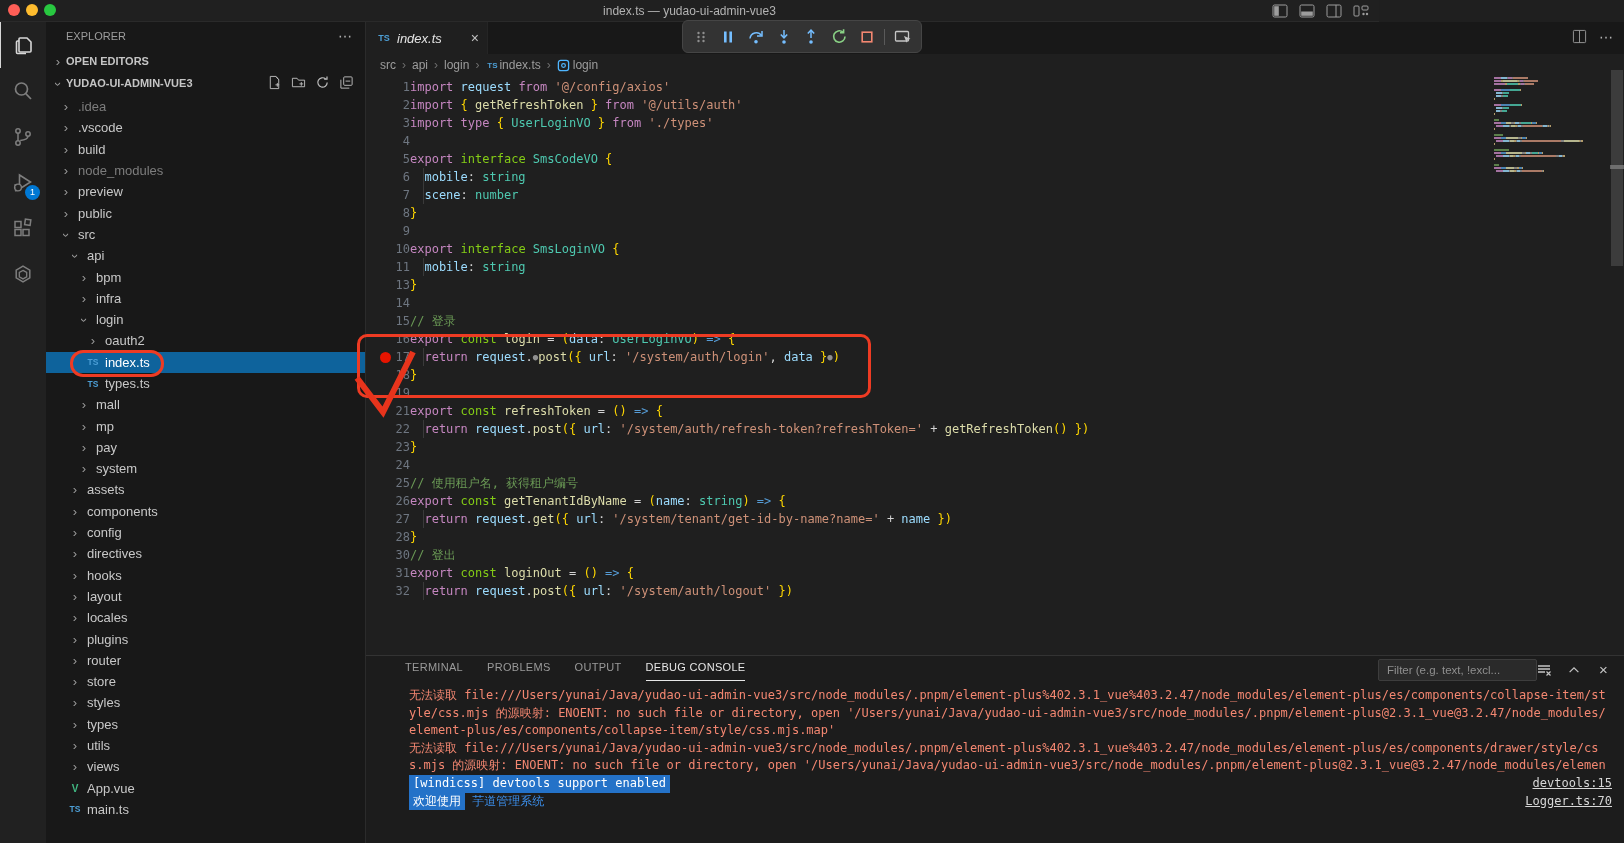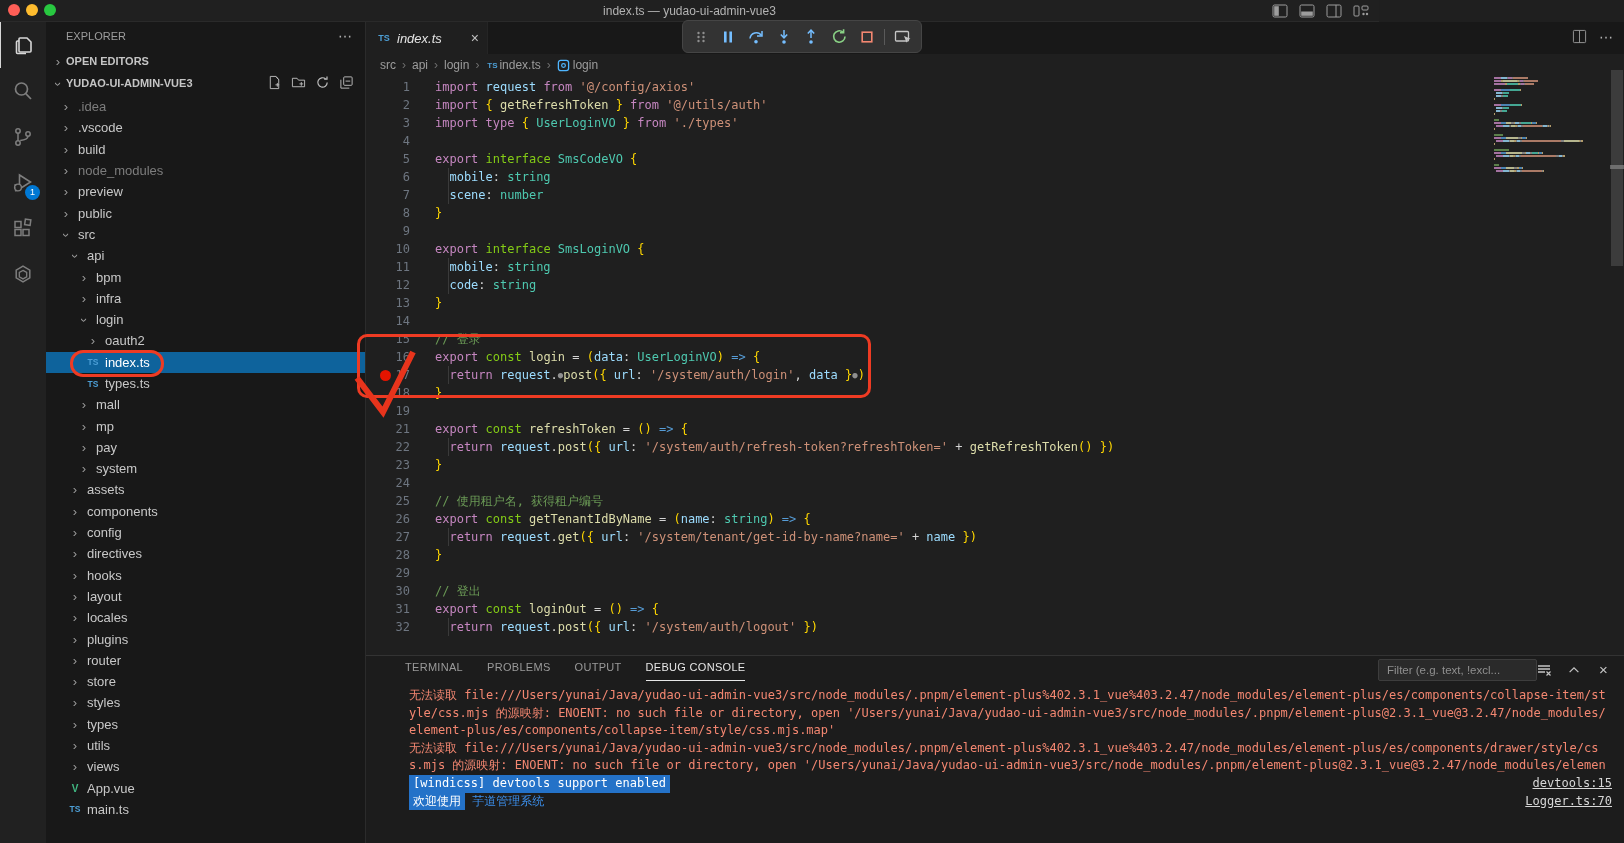--- a/index.html
+++ b/index.html
@@ -63,21 +63,21 @@
             border:1px solid #454545; border-radius:6px; display:flex; align-items:center;
             padding:0 6px; gap:4px; z-index:30; }
   .dbtn { width:26px; height:26px; display:flex; align-items:center; justify-content:center; cursor:pointer; }
   .dsep { width:1px; height:16px; background:#5a5a5a; margin:0 2px; }
 
   
   #code { position:absolute; left:366px; top:76px; width:1128px; height:579px; background:#1f1f1f;
           font-family:"DejaVu Sans Mono", monospace; font-size:12px; overflow:hidden; }
   .cl { height:18px; line-height:18px; display:flex; white-space:pre; position:relative; }
   .ln { width:44px; text-align:right; color:#6e7681; flex:none; }
-  .lt { margin-left:25px; }
+  .lt { }
   .bpd { position:absolute; left:14px; top:3.5px; width:11px; height:11px; border-radius:50%;
          background:#E51400; }
   .tk-kw{color:#C586C0} .tk-kw2{color:#84cc16} .tk-typ{color:#4EC9B0} .tk-fn{color:#DCDCAA}
   .tk-vr{color:#9CDCFE} .tk-str{color:#CE9178} .tk-cmt{color:#6A9955} .tk-pl{color:#d4d4d4}
   .tk-br{color:#FFD700} .tk-ar{color:#569CD6}
   .tk-dt{color:#8f8f8f; font-size:9px; vertical-align:1px;}
   .tk-in{display:inline-block; width:2ch; box-shadow:inset -1px 0 0 #3a3a3a;}
 
   
   #minimap { position:absolute; left:1494px; top:77px; width:106px; height:579px; }
@@ -489,37 +489,35 @@
     <div class="cl"><span class="ln">2</span><span class="lt"><span class="tk-kw">import </span><span class="tk-br">{ </span><span class="tk-fn">getRefreshToken</span><span class="tk-br"> }</span><span class="tk-pl"> </span><span class="tk-kw">from</span><span class="tk-pl"> </span><span class="tk-str">'@/utils/auth'</span></span></div>
     <div class="cl"><span class="ln">3</span><span class="lt"><span class="tk-kw">import type </span><span class="tk-br">{ </span><span class="tk-typ">UserLoginVO</span><span class="tk-br"> }</span><span class="tk-pl"> </span><span class="tk-kw">from</span><span class="tk-pl"> </span><span class="tk-str">'./types'</span></span></div>
     <div class="cl"><span class="ln">4</span><span class="lt"></span></div>
     <div class="cl"><span class="ln">5</span><span class="lt"><span class="tk-kw">export </span><span class="tk-kw2">interface </span><span class="tk-typ">SmsCodeVO </span><span class="tk-br">{</span></span></div>
     <div class="cl"><span class="ln">6</span><span class="lt"><span class="tk-in">  </span><span class="tk-vr">mobile</span><span class="tk-pl">: </span><span class="tk-typ">string</span></span></div>
     <div class="cl"><span class="ln">7</span><span class="lt"><span class="tk-in">  </span><span class="tk-vr">scene</span><span class="tk-pl">: </span><span class="tk-typ">number</span></span></div>
     <div class="cl"><span class="ln">8</span><span class="lt"><span class="tk-br">}</span></span></div>
     <div class="cl"><span class="ln">9</span><span class="lt"></span></div>
     <div class="cl"><span class="ln">10</span><span class="lt"><span class="tk-kw">export </span><span class="tk-kw2">interface </span><span class="tk-typ">SmsLoginVO </span><span class="tk-br">{</span></span></div>
     <div class="cl"><span class="ln">11</span><span class="lt"><span class="tk-in">  </span><span class="tk-vr">mobile</span><span class="tk-pl">: </span><span class="tk-typ">string</span></span></div>
-    <div class="cl"><span class="ln">12</span><span class="lt"><span class="tk-in">  </span><span class="tk-vr">code</span><span class="tk-pl">: </span><span class="tk-typ">string</span></span></div>
     <div class="cl"><span class="ln">13</span><span class="lt"><span class="tk-br">}</span></span></div>
     <div class="cl"><span class="ln">14</span><span class="lt"></span></div>
     <div class="cl"><span class="ln">15</span><span class="lt"><span class="tk-cmt">// 登录</span></span></div>
     <div class="cl"><span class="ln">16</span><span class="lt"><span class="tk-kw">export </span><span class="tk-kw2">const </span><span class="tk-fn">login</span><span class="tk-pl"> = </span><span class="tk-br">(</span><span class="tk-vr">data</span><span class="tk-pl">: </span><span class="tk-typ">UserLoginVO</span><span class="tk-br">)</span><span class="tk-ar"> =&gt; </span><span class="tk-br">{</span></span></div>
     <div class="cl"><span class="ln">17</span><span class="bpd"></span><span class="lt"><span class="tk-in">  </span><span class="tk-kw">return </span><span class="tk-vr">request</span><span class="tk-pl">.</span><span class="tk-dt">●</span><span class="tk-fn">post</span><span class="tk-br">({</span><span class="tk-pl"> </span><span class="tk-vr">url</span><span class="tk-pl">: </span><span class="tk-str">'/system/auth/login'</span><span class="tk-pl">, </span><span class="tk-vr">data</span><span class="tk-pl"> </span><span class="tk-br">}</span><span class="tk-dt">●</span><span class="tk-br">)</span></span></div>
     <div class="cl"><span class="ln">18</span><span class="lt"><span class="tk-br">}</span></span></div>
     <div class="cl"><span class="ln">19</span><span class="lt"></span></div>
     <div class="cl"><span class="ln">21</span><span class="lt"><span class="tk-kw">export </span><span class="tk-kw2">const </span><span class="tk-fn">refreshToken</span><span class="tk-pl"> = </span><span class="tk-br">()</span><span class="tk-ar"> =&gt; </span><span class="tk-br">{</span></span></div>
     <div class="cl"><span class="ln">22</span><span class="lt"><span class="tk-in">  </span><span class="tk-kw">return </span><span class="tk-vr">request</span><span class="tk-pl">.</span><span class="tk-fn">post</span><span class="tk-br">({</span><span class="tk-pl"> </span><span class="tk-vr">url</span><span class="tk-pl">: </span><span class="tk-str">'/system/auth/refresh-token?refreshToken='</span><span class="tk-pl"> + </span><span class="tk-fn">getRefreshToken</span><span class="tk-br">()</span><span class="tk-pl"> </span><span class="tk-br">})</span></span></div>
     <div class="cl"><span class="ln">23</span><span class="lt"><span class="tk-br">}</span></span></div>
     <div class="cl"><span class="ln">24</span><span class="lt"></span></div>
     <div class="cl"><span class="ln">25</span><span class="lt"><span class="tk-cmt">// 使用租户名, 获得租户编号</span></span></div>
     <div class="cl"><span class="ln">26</span><span class="lt"><span class="tk-kw">export </span><span class="tk-kw2">const </span><span class="tk-fn">getTenantIdByName</span><span class="tk-pl"> = </span><span class="tk-br">(</span><span class="tk-vr">name</span><span class="tk-pl">: </span><span class="tk-typ">string</span><span class="tk-br">)</span><span class="tk-ar"> =&gt; </span><span class="tk-br">{</span></span></div>
     <div class="cl"><span class="ln">27</span><span class="lt"><span class="tk-in">  </span><span class="tk-kw">return </span><span class="tk-vr">request</span><span class="tk-pl">.</span><span class="tk-fn">get</span><span class="tk-br">({</span><span class="tk-pl"> </span><span class="tk-vr">url</span><span class="tk-pl">: </span><span class="tk-str">'/system/tenant/get-id-by-name?name='</span><span class="tk-pl"> + </span><span class="tk-vr">name</span><span class="tk-pl"> </span><span class="tk-br">})</span></span></div>
     <div class="cl"><span class="ln">28</span><span class="lt"><span class="tk-br">}</span></span></div>
-    <div class="cl"><span class="ln">29</span><span class="lt"></span></div>
     <div class="cl"><span class="ln">30</span><span class="lt"><span class="tk-cmt">// 登出</span></span></div>
     <div class="cl"><span class="ln">31</span><span class="lt"><span class="tk-kw">export </span><span class="tk-kw2">const </span><span class="tk-fn">loginOut</span><span class="tk-pl"> = </span><span class="tk-br">()</span><span class="tk-ar"> =&gt; </span><span class="tk-br">{</span></span></div>
     <div class="cl"><span class="ln">32</span><span class="lt"><span class="tk-in">  </span><span class="tk-kw">return </span><span class="tk-vr">request</span><span class="tk-pl">.</span><span class="tk-fn">post</span><span class="tk-br">({</span><span class="tk-pl"> </span><span class="tk-vr">url</span><span class="tk-pl">: </span><span class="tk-str">'/system/auth/logout'</span><span class="tk-pl"> </span><span class="tk-br">})</span></span></div>
   </div>
 <div id="minimap">
     <div class="mline">
       <span style="width: 6.65px; background: rgb(197, 134, 192);"></span>
       <span style="width: 6.65px; background: rgb(156, 220, 254);"></span>
       <span style="width: 1px; background: rgb(154, 154, 154);"></span>
       <span style="width: 3.8px; background: rgb(197, 134, 192);"></span>

